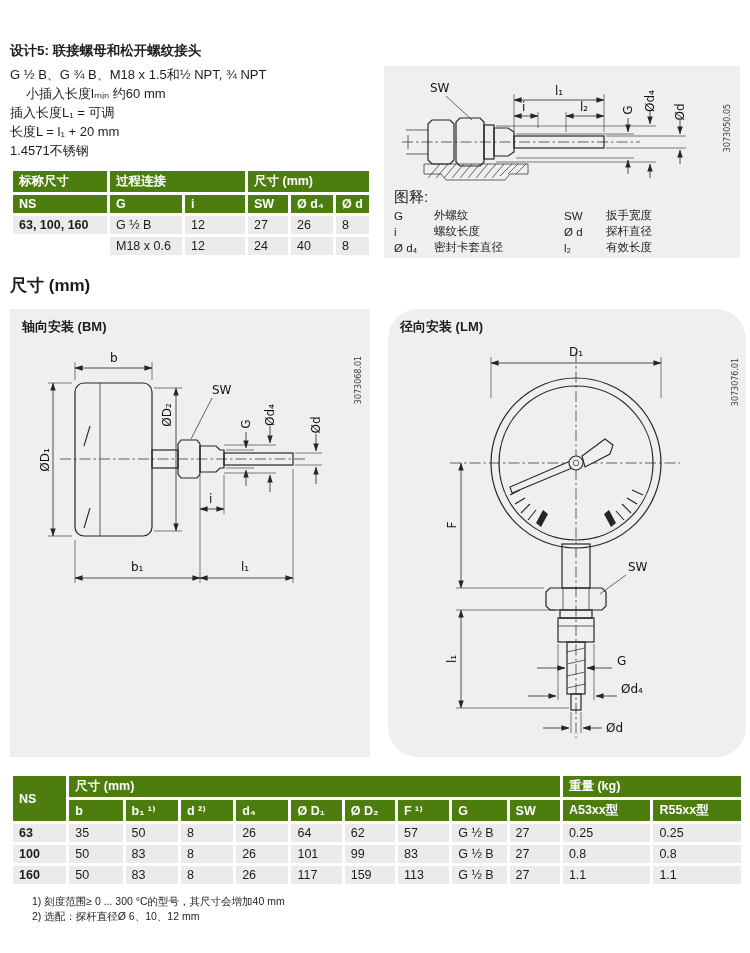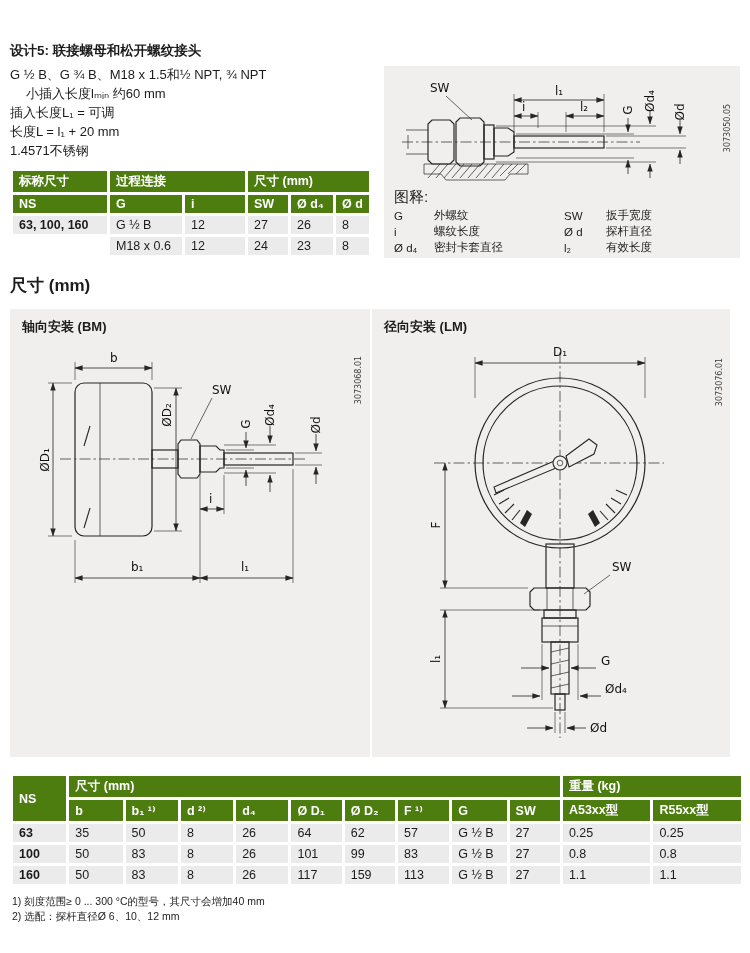--- a/index.html
+++ b/index.html
@@ -21,34 +21,34 @@
   table.data-table td:first-child{font-weight:bold;}
   table.data-table td:first-child:empty{background:transparent;}
   .process-table{width:362px;margin-top:8px;}
   .dim-table{width:734px;margin-top:16px;}
   .dim-table th,.dim-table td{padding:3px 6px;}
 
   
   .panel{background:#f0efee;}
   .fitting-panel{width:356px;flex:0 0 356px;height:192px;box-sizing:border-box;padding:4px 0 0 4px;}
   .section-title{font-size:17px;font-weight:bold;margin:16px 0 12px 0;}
-  .drawing-panels{display:flex;gap:2px;}
+  .drawing-panels{display:flex;gap:18px;}
   .bm-panel{width:360px;height:448px;box-sizing:border-box;}
-  .lm-panel{width:358px;height:448px;box-sizing:border-box;}
+  .lm-panel{width:358px;height:448px;box-sizing:border-box;border-radius:30px;}
   .panel-title{font-size:13px;font-weight:bold;padding:9px 0 2px 12px;}
 
   
   .legend{margin:4px 0 0 6px;font-size:11.5px;}
   .legend-title{font-size:15px;margin-bottom:1px;}
   table.legend-table{border-collapse:collapse;}
   table.legend-table td{padding:0 4px 1px 0;font-size:11.5px;background:none;white-space:nowrap;}
 
   
   .footnotes{margin-top:7px;margin-left:2px;}
-  .footnote{font-size:10.5px;line-height:15px;color:#1c1c1c;}
+  .footnote{font-size:10.5px;line-height:15px;color:#1c1c1c;margin-left:20px;}
 
   
   svg{display:block;}
   .oln{fill:none;stroke:#262626;stroke-width:1.2;}
   .thin{fill:none;stroke:#262626;stroke-width:0.7;}
   .fillbg{fill:#f0efee;stroke:#262626;stroke-width:1.1;}
   .dimb{fill:none;stroke:#262626;stroke-width:0.8;marker-start:url(#arr);marker-end:url(#arr);}
   .dime{fill:none;stroke:#262626;stroke-width:0.8;marker-end:url(#arr);}
   .dims{fill:none;stroke:#262626;stroke-width:0.8;marker-start:url(#arr);}
   .ext{fill:none;stroke:#262626;stroke-width:0.6;}
@@ -104,21 +104,21 @@
               <td>12</td>
               <td>27</td>
               <td>26</td>
               <td>8</td>
             </tr>
             <tr>
               <td></td>
               <td>M18 x 0.6</td>
               <td>12</td>
               <td>24</td>
-              <td>23</td>
+              <td>40</td>
               <td>8</td>
             </tr>
           </tbody>
       </table>
     </div>
 
     <div class="panel fitting-panel">
       <svg width="348" height="114" viewBox="0 0 348 114">
         <defs>
           <marker id="arr" viewBox="0 0 10 10" refX="9.5" refY="5" markerWidth="10" markerHeight="10" orient="auto-start-reverse">

